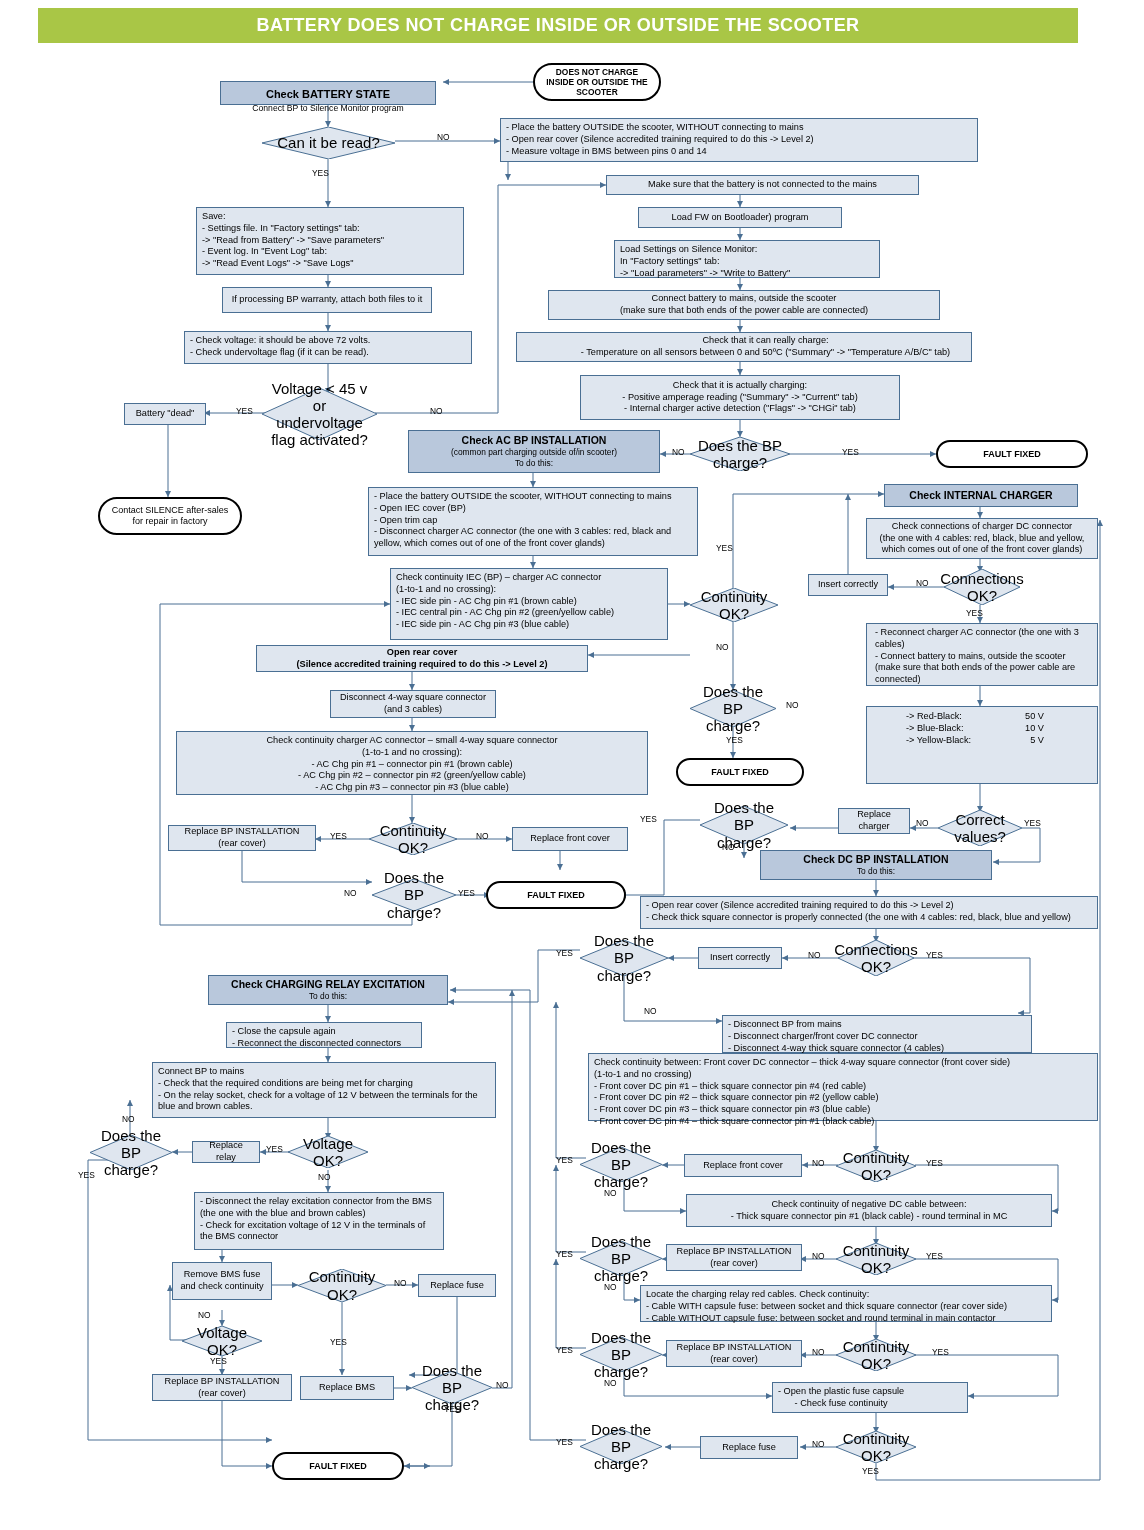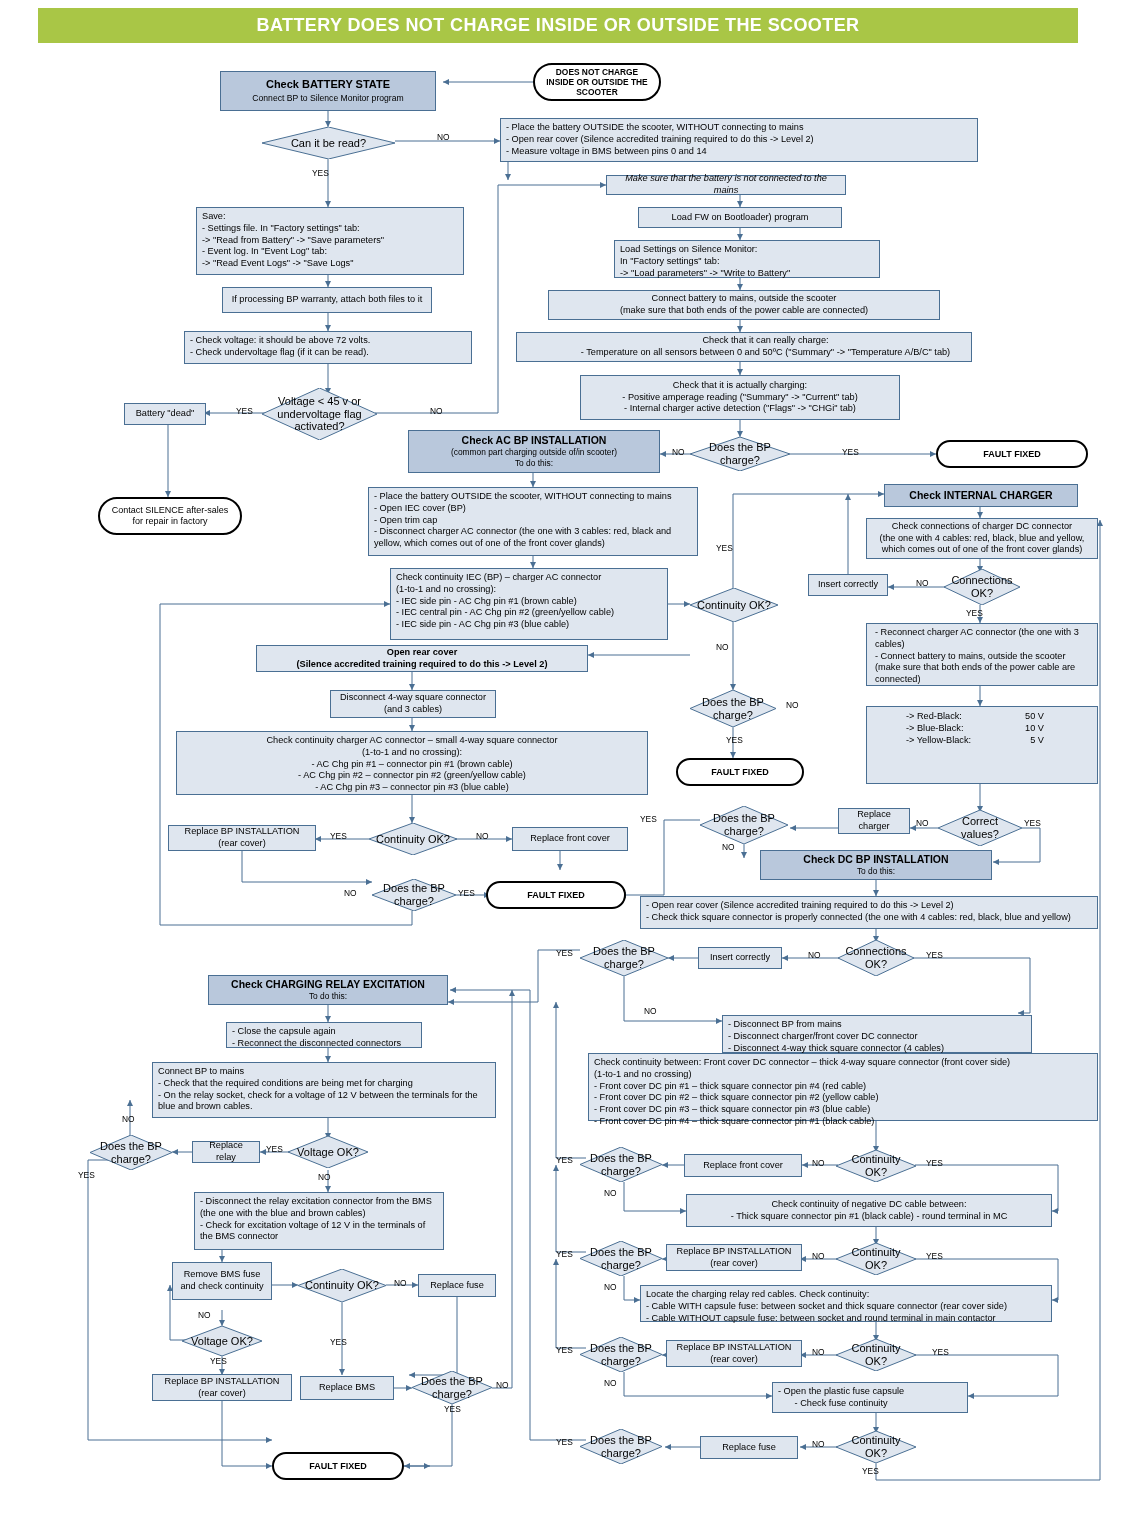--- a/index.html
+++ b/index.html
@@ -6,21 +6,21 @@
   body{width:1144px;height:1530px;position:relative;font-family:"Liberation Sans",sans-serif;overflow:hidden;}
   #canvas{position:relative;width:1144px;height:1530px;}
   svg#wires{position:absolute;left:0;top:0;width:1144px;height:1530px;pointer-events:none;}
   .node{position:absolute;box-sizing:border-box;}
   .box{background:#dfe6ef;border:1px solid #4a6f93;color:#000;font-size:9.2px;line-height:1.28;padding:3px 5px;text-align:left;}
   .box.center{text-align:center;}
   .box.hdr{background:#b9c8dc;border:1px solid #4a6f93;text-align:center;}
   .title{background:#a9c646;color:#ffffff;font-weight:bold;font-size:18px;letter-spacing:.4px;text-align:center;padding:7px 0;}
   .diamond{position:absolute;}
   .diamond .d-shape{position:absolute;left:0;top:0;width:100%;height:100%;}
-  .diamond .d-label{position:absolute;left:0;top:0;width:100%;height:100%;display:flex;align-items:center;justify-content:center;font-size:11px;line-height:1.15;text-align:center;color:#000;padding:0 6px;box-sizing:border-box;}
+  .diamond .d-label{position:absolute;left:0;top:0;width:100%;height:100%;display:flex;align-items:center;justify-content:center;font-size:15px;line-height:1.15;text-align:center;color:#000;padding:0 6px;box-sizing:border-box;}
   .term{position:absolute;background:#ffffff;border:2.5px solid #000;border-radius:40px;display:flex;align-items:center;justify-content:center;text-align:center;font-size:9px;font-weight:bold;line-height:1.2;box-sizing:border-box;padding:2px 6px;}
   .elabel{position:absolute;font-size:8.4px;color:#000;font-weight:normal;background:transparent;}
 </style>
 </head>
 <body>
 
 <div id="canvas">
 
   <svg id="wires" viewBox="0 0 1144 1530">
     <defs>
@@ -223,21 +223,21 @@
       <path d="M492,1388 L512,1388 L512,990"></path>
 
       <path d="M404,1466 L430,1466"></path>
     </g>
   </svg>
 
   <div class="node title" style="left:38px;top:8px;width:1040px;">BATTERY DOES NOT CHARGE INSIDE OR OUTSIDE THE SCOOTER</div>
 
   <div class="term" style="left:533px;top:63px;width:128px;height:38px;font-size:8.4px;">DOES NOT CHARGE INSIDE OR OUTSIDE THE SCOOTER</div>
 
-  <div class="node box hdr center" style="left:220px;top:71px;width:216px;height:40px;padding-top:5px;">
+  <div class="node box hdr center" style="left:220px;top:81px;width:216px;height:24px;padding-top:5px;">
     <div style="font-weight:bold;font-size:11px;">Check BATTERY STATE</div>
     <div style="font-size:8.6px;margin-top:2px;">Connect BP to Silence Monitor program</div>
   </div>
 
   <div class="diamond" style="left:262px;top:127px;width:133px;height:32px;">
     <svg class="d-shape" viewBox="0 0 133 32" preserveAspectRatio="none">
         <polygon points="66.5,0 133,16 66.5,32 0,16" fill="#dfe6ef" stroke="#4a6f93"></polygon>
       </svg>
     <div class="d-label">Can it be read?</div>
   </div>
@@ -265,21 +265,21 @@
       </svg>
     <div class="d-label">Voltage &lt; 45 v or undervoltage flag activated?</div>
   </div>
   <div class="elabel" style="left:236px;top:406px;">YES</div>
   <div class="elabel" style="left:430px;top:406px;">NO</div>
 
   <div class="node box center" style="left:124px;top:403px;width:82px;height:22px;display:flex;align-items:center;justify-content:center;">Battery "dead"</div>
 
   <div class="term" style="left:98px;top:497px;width:144px;height:38px;font-weight:normal;">Contact SILENCE after-sales for repair in factory</div>
 
-  <div class="node box center" style="left:606px;top:175px;width:240px;height:20px;display:flex;align-items:center;justify-content:center;font-style:italic;">Make sure that the battery is not connected to the mains</div>
+  <div class="node box center" style="left:606px;top:175px;width:313px;height:20px;display:flex;align-items:center;justify-content:center;">Make sure that the battery is not connected to the mains</div>
   <div class="node box center" style="left:638px;top:207px;width:204px;height:21px;display:flex;align-items:center;justify-content:center;">Load FW on Bootloader) program</div>
   <div class="node box" style="left:614px;top:240px;width:266px;height:38px;white-space:pre-line;">Load Settings on Silence Monitor:
 In "Factory settings" tab:
                -&gt; "Load parameters" -&gt; "Write to Battery"</div>
   <div class="node box center" style="left:548px;top:290px;width:392px;height:30px;white-space:pre-line;display:flex;align-items:center;justify-content:center;">Connect battery to mains, outside the scooter
 (make sure that both ends of the power cable are connected)</div>
   <div class="node box center" style="left:516px;top:332px;width:456px;height:30px;white-space:pre-line;display:flex;align-items:center;justify-content:center;padding-left:48px;">Check that it can really charge:
 - Temperature on all sensors between 0 and 50ºC ("Summary" -&gt; "Temperature A/B/C" tab)</div>
   <div class="node box center" style="left:580px;top:375px;width:320px;height:45px;white-space:pre-line;display:flex;align-items:center;justify-content:center;">Check that it is actually charging:
 - Positive amperage reading ("Summary" -&gt; "Current" tab)

